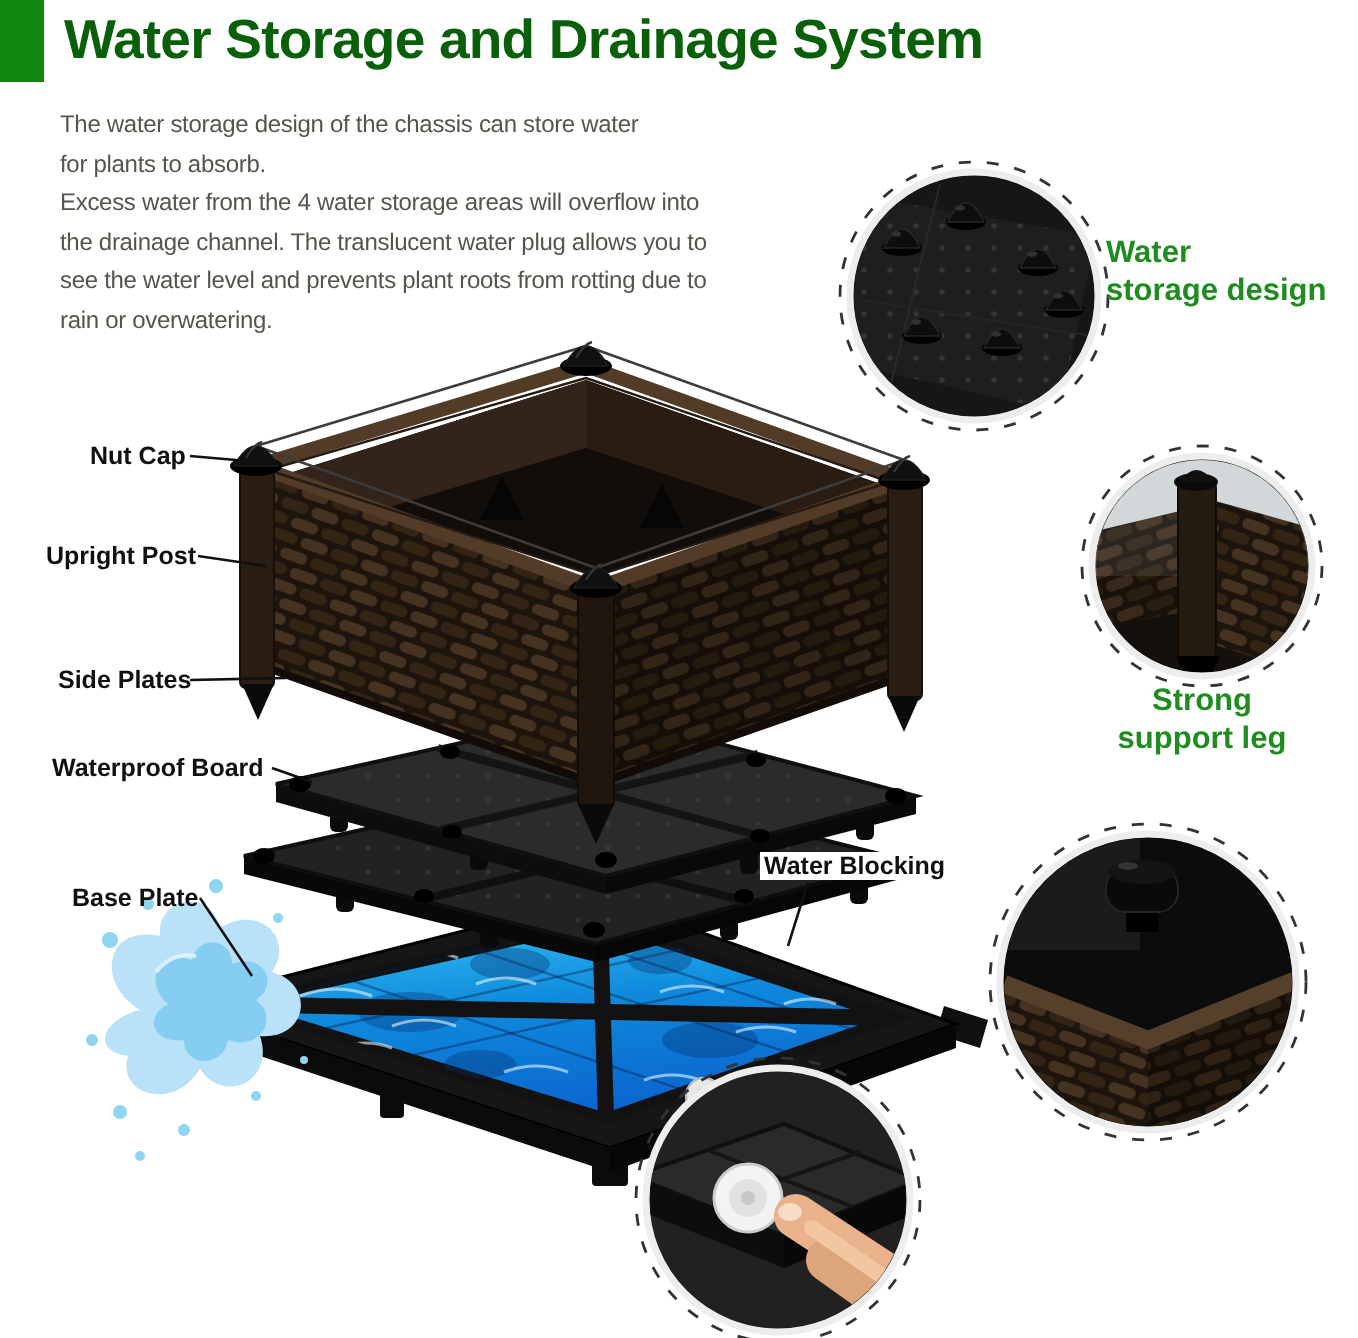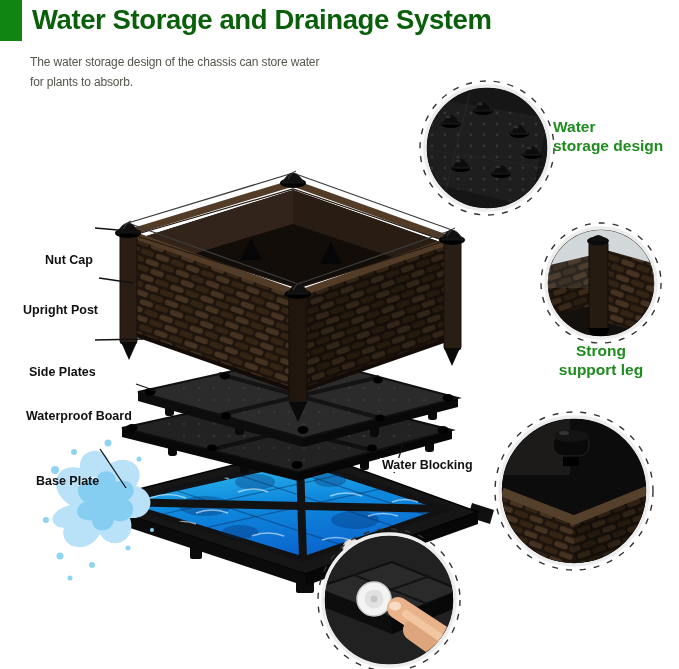--- a/index.html
+++ b/index.html
@@ -3,37 +3,41 @@
 <meta charset="utf-8">
 <style>
   html,body{margin:0;padding:0;background:#fff;}
   .page{position:relative;width:679px;height:669px;background:#ffffff;overflow:hidden;
         font-family:"Liberation Sans",sans-serif;}
   .accent-bar{position:absolute;left:0;top:0;width:22px;height:41px;background:var(--bar-green,#108510);}
   .title{position:absolute;left:32px;top:-2px;margin:0;line-height:44px;white-space:nowrap;
          font-size:27.5px;font-weight:800;letter-spacing:-0.4px;color:var(--title-green,#0a5f0a);}
   .desc{position:absolute;left:30px;margin:0;width:440px;font-size:12px;line-height:19.5px;
         letter-spacing:-0.15px;color:#55554b;white-space:pre-line;}
-  .part-label{position:absolute;font-size:12.5px;font-weight:700;color:#101010;white-space:nowrap;margin-top:32px;}
+  .part-label{position:absolute;font-size:12.5px;font-weight:700;color:#101010;white-space:nowrap;}
   .part-label.bg{background:#ffffff;padding:0 2px;}
   .green-label{position:absolute;font-size:15.5px;font-weight:700;line-height:19px;
                color:var(--accent-green,#1f8c1f);white-space:pre-line;}
   .center{text-align:center;}
   svg.art{position:absolute;left:0;top:0;}
 </style>
 </head>
 <body>
 
 <div class="page">
 
   <div class="accent-bar"></div>
   <h1 class="title">Water Storage and Drainage System</h1>
 
   <p class="desc" style="top:53px">The water storage design of the chassis can store water
 for plants to absorb.</p>
+  <p class="desc" style="top:92px">Excess water from the 4 water storage areas will overflow into
+the drainage channel. The translucent water plug allows you to
+see the water level and prevents plant roots from rotting due to
+rain or overwatering.</p>
 
   <svg class="art" width="679" height="669" viewBox="0 0 679 669">
     <defs>
       <pattern id="weaveL" width="32" height="16" patternUnits="userSpaceOnUse" patternTransform="rotate(19.7)">
         <rect width="32" height="16" fill="#1d140d"></rect>
         <rect x="1" y="1.5" width="14" height="5.5" rx="2.7" fill="#453220"></rect>
         <rect x="17" y="1.5" width="14" height="5.5" rx="2.7" fill="#342414"></rect>
         <rect x="-7" y="9.5" width="14" height="5.5" rx="2.7" fill="#342414"></rect>
         <rect x="9" y="9.5" width="14" height="5.5" rx="2.7" fill="#453220"></rect>
         <rect x="25" y="9.5" width="14" height="5.5" rx="2.7" fill="#342414"></rect>

